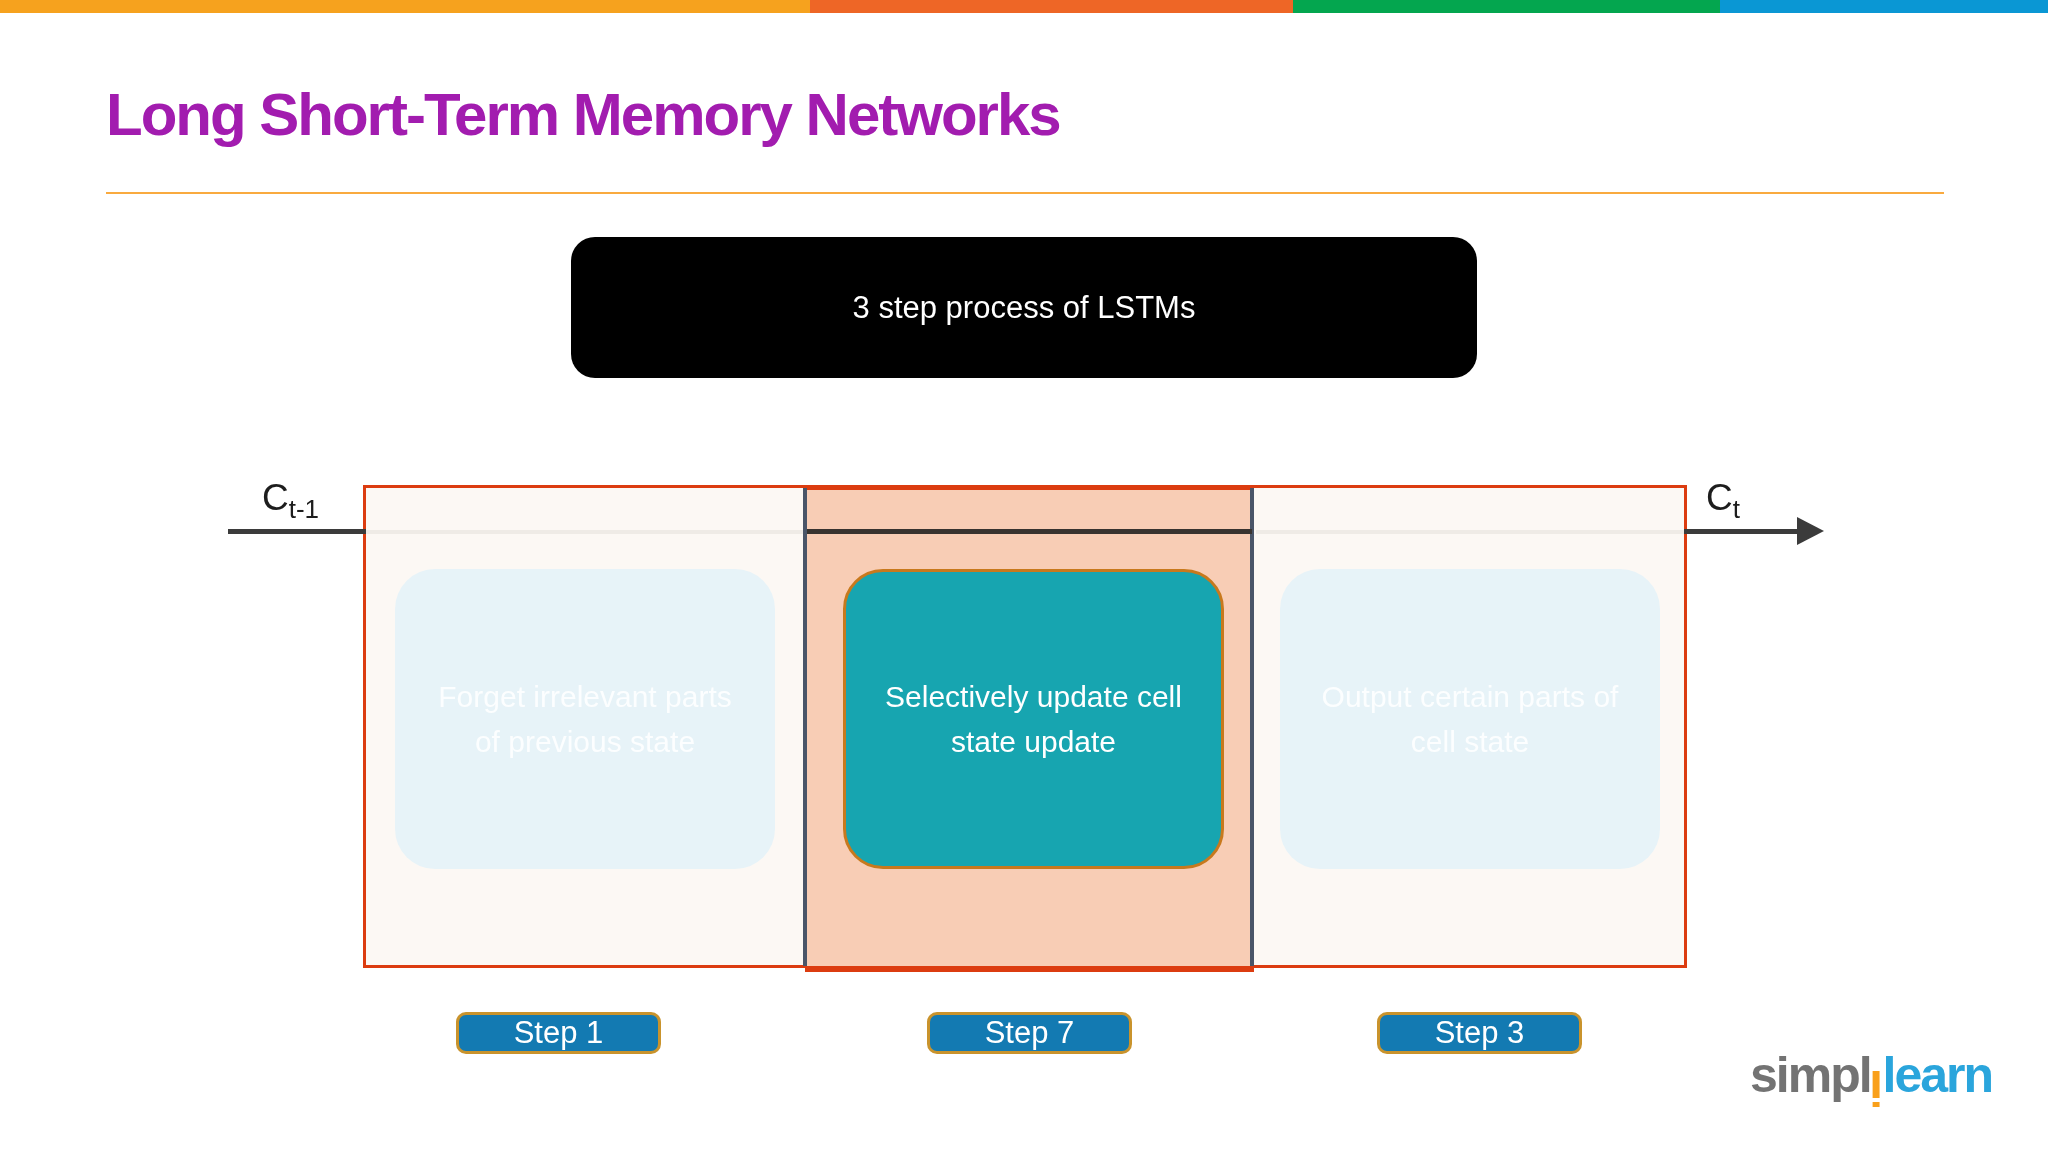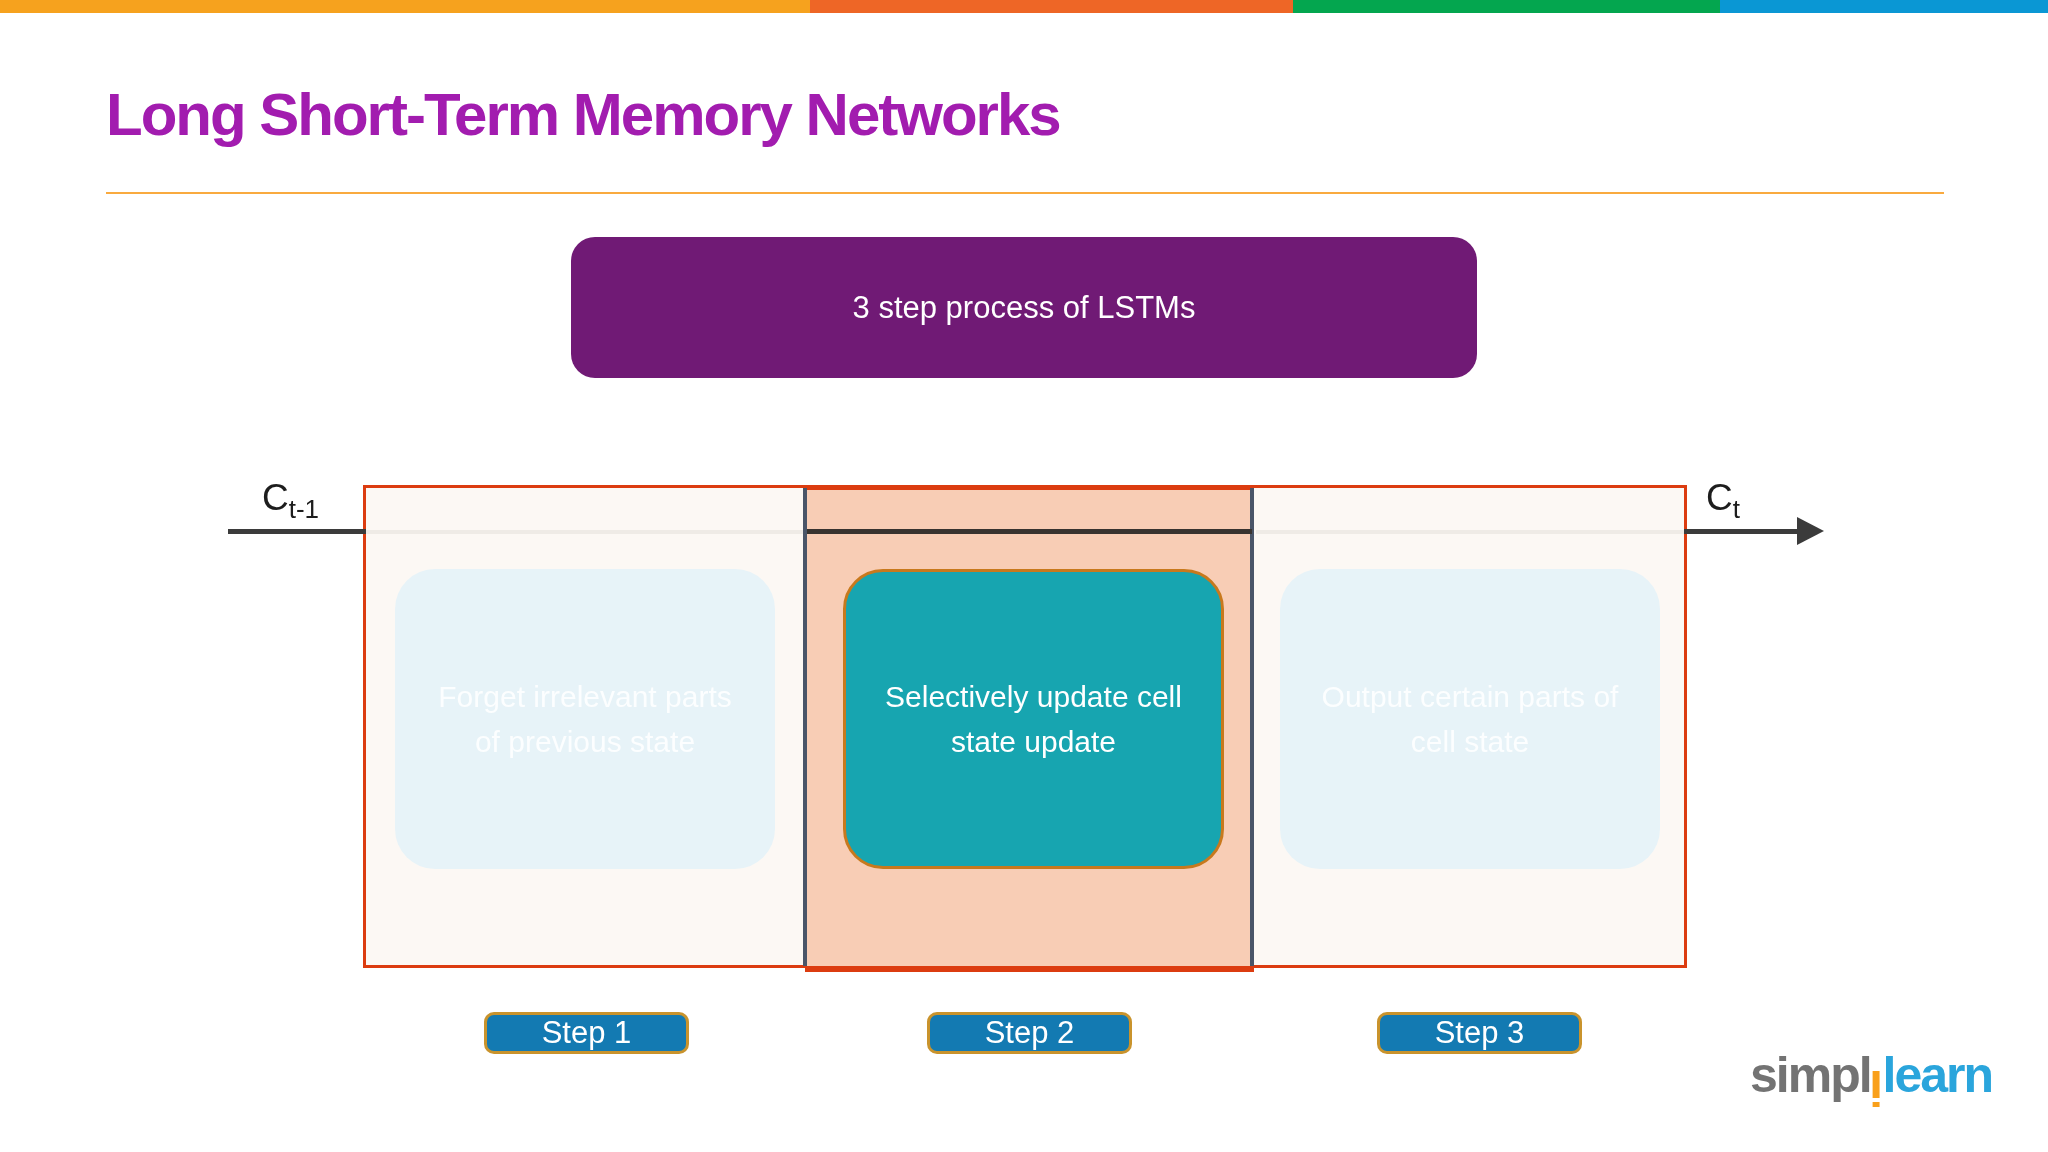--- a/index.html
+++ b/index.html
@@ -15,21 +15,21 @@
   .topbar .seg4{flex:1;background:#0A97D4;}
   
   .title{
     position:absolute;left:106px;top:80px;margin:0;
     font-size:60px;font-weight:bold;letter-spacing:-2px;color:#a21caf;white-space:nowrap;
   }
   .title-rule{position:absolute;left:106px;top:192px;width:1838px;height:2px;background:#F9AA3F;}
   
   .banner{
     position:absolute;left:571px;top:237px;width:906px;height:141px;border-radius:24px;
-    background:#701a75;display:flex;align-items:center;justify-content:center;
+    background:#000000;display:flex;align-items:center;justify-content:center;
   }
   .banner span{color:#ffffff;font-size:31px;}
   
   .outer-box{
     position:absolute;left:363px;top:485px;width:1324px;height:483px;
     background:#FCF8F4;border:3px solid #DC3C10;box-sizing:border-box;z-index:1;
   }
   .cell-line{position:absolute;height:5px;background:#3B3B3B;z-index:2;}
   .seg-in{left:228px;top:529px;width:138px;}
   .seg-out{left:1684px;top:529px;width:114px;}
@@ -63,21 +63,21 @@
   .state-label sub{font-size:26px;}
   .label-ct1{left:262px;top:477px;}
   .label-ct{left:1706px;top:477px;}
   
   .step-btn{
     position:absolute;top:1012px;width:205px;height:42px;box-sizing:border-box;
     background:#137AB2;border:3px solid #C9932C;border-radius:10px;
     color:#ffffff;font-size:31px;font-family:"Liberation Sans",sans-serif;
     display:flex;align-items:center;justify-content:center;cursor:pointer;padding:0;
   }
-  .step-1{left:456px;margin-left:28px;}
+  .step-1{left:456px;}
   .step-2{left:927px;}
   .step-3{left:1377px;}
   
   .copyright{position:absolute;left:20px;top:1098px;font-size:27px;color:#C9C9C9;}
   .logo{position:absolute;left:1750px;top:1046px;font-size:50px;letter-spacing:-2px;font-weight:bold;white-space:nowrap;}
   .logo .l-orange{color:#737373;margin-top:19px;}
   .logo .l-i{display:inline-block;color:#F9A01B;transform:rotate(180deg);position:relative;top:13px;}
   .logo .l-blue{color:#2AA5DC;}
 </style>
 </head>
@@ -126,20 +126,20 @@
     <div class="card card-faded card-right">
       <div>Output certain parts of</div>
       <div>cell state</div>
     </div>
 
     <div class="state-label label-ct1"><span>C</span><sub>t-1</sub></div>
     <div class="state-label label-ct"><span>C</span><sub>t</sub></div>
   </div>
 
   <button class="step-btn step-1">Step 1</button>
-  <button class="step-btn step-2">Step 2</button>
+  <button class="step-btn step-2">Step 7</button>
   <button class="step-btn step-3">Step 3</button>
 
   <div class="logo">
     <span class="l-orange">simpl</span><span class="l-i">i</span><span class="l-blue">learn</span>
   </div>
 
 </div>
 
 </body></html>

